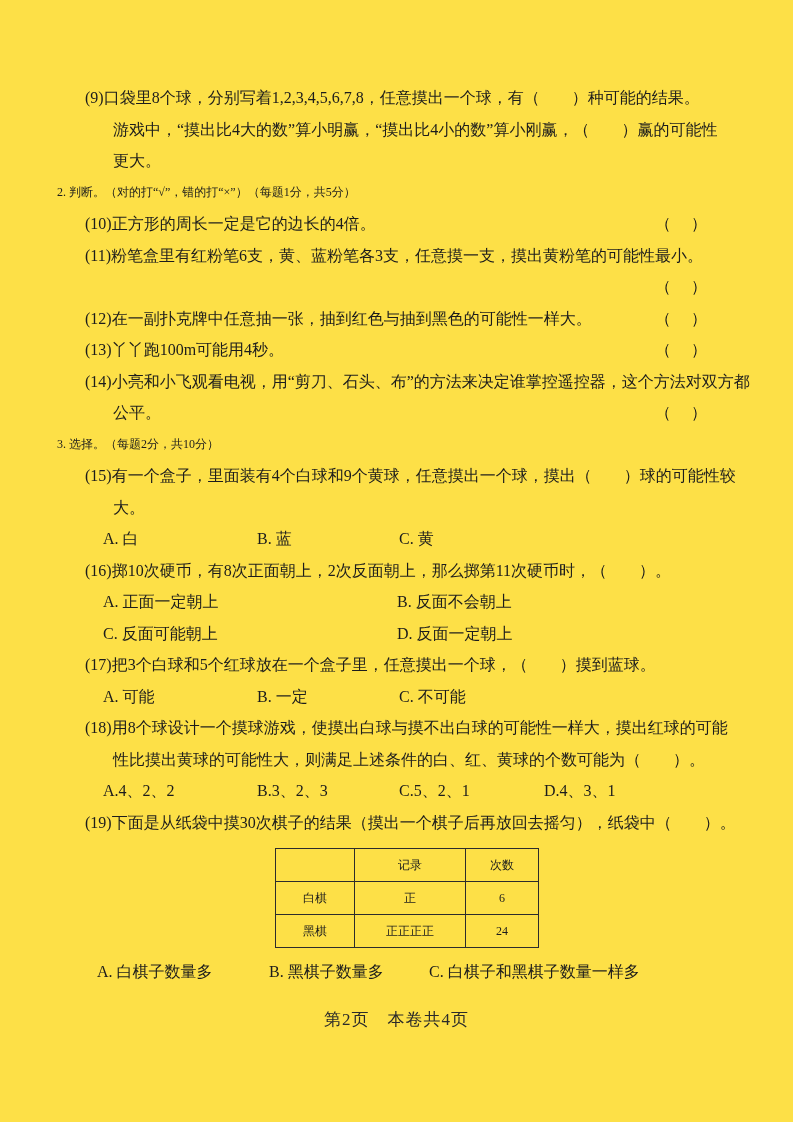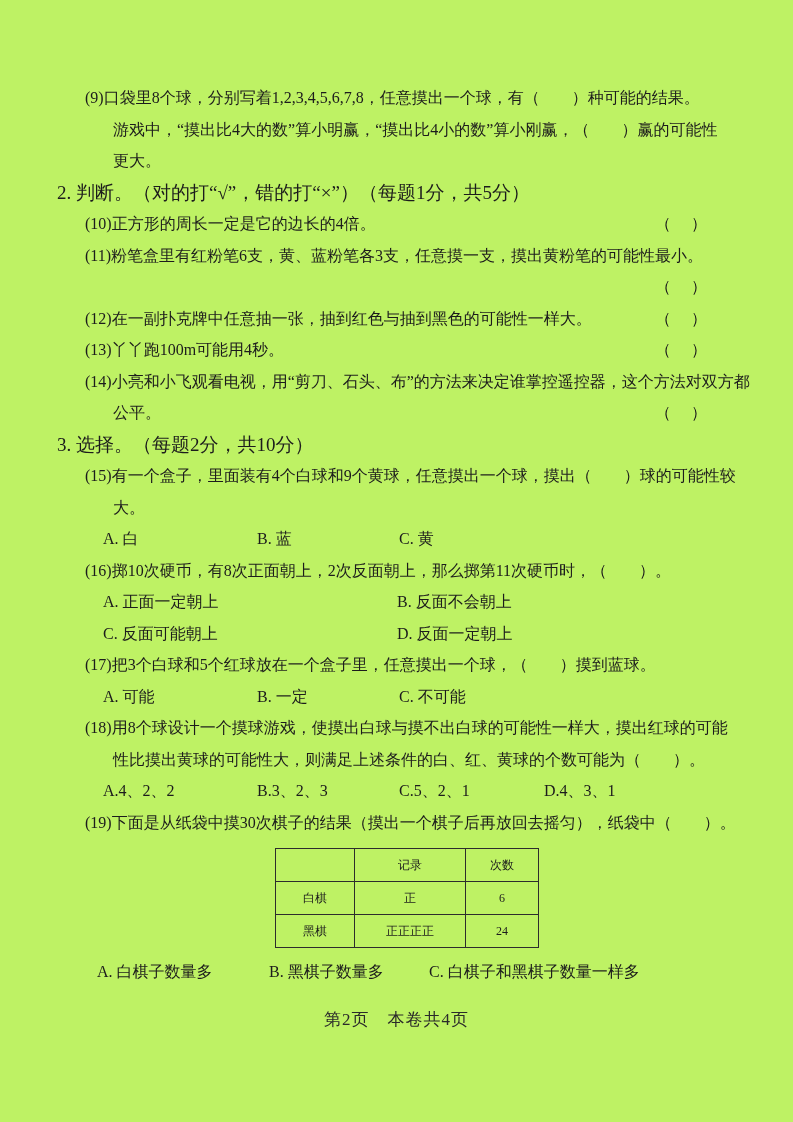--- a/index.html
+++ b/index.html
@@ -4,41 +4,41 @@
 <style>
   html, body {
     margin: 0;
     padding: 0;
     background: #ffffff;
   }
   .page {
     position: relative;
     width: 793px;
     height: 1122px;
-    background: #bef264;
+    background: #fde047;
     font-family: "Liberation Serif", "DejaVu Serif", serif;
     color: #1c1c1c;
     overflow: hidden;
     text-decoration: underline;
   }
   .content {
     position: absolute;
     left: 57px;
     top: 82px;
     width: 654px;
     font-size: 16px;
   }
   .line {
     height: 31.5px;
     line-height: 31.5px;
     white-space: nowrap;
   }
   .sec {
     padding-left: 0;
-    font-size: 19px;
+    font-size: 12px;
   }
   .item { padding-left: 28px; }
   .cont { padding-left: 56px; }
   .flex {
     display: flex;
     justify-content: space-between;
   }
   .paren {
     letter-spacing: 2px;
     padding-right: 2px;

